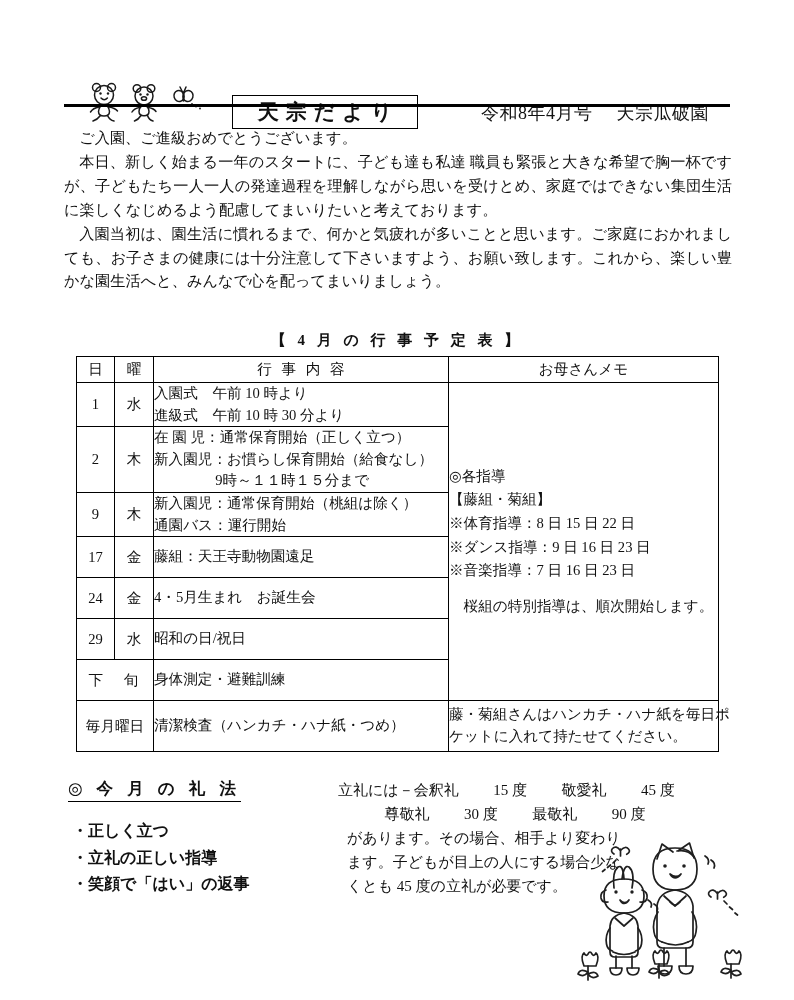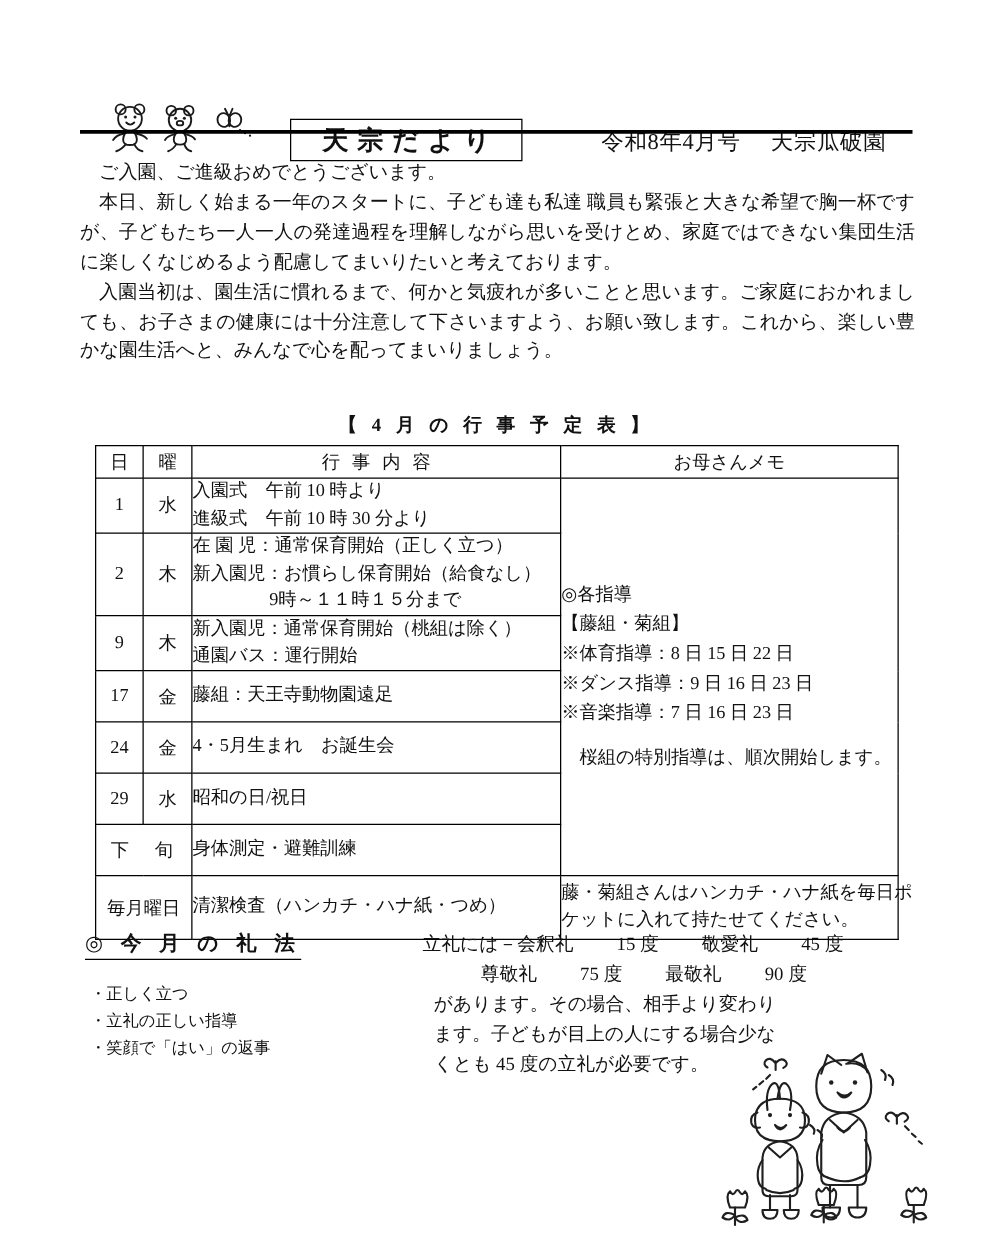--- a/index.html
+++ b/index.html
@@ -152,41 +152,42 @@
     vertical-align: middle;
   }
   .ev-line { display: block; white-space: nowrap; }
   .ev-line.ind { text-indent: 4.2em; }
   .wide-sp { letter-spacing: 3px; }
 
   
   .etiquette {
     position: absolute;
     left: 64px;
-    top: 744px;
+    top: 778px;
     width: 680px;
     height: 130px;
   }
   .etq-title {
     position: absolute;
     left: 4px;
     top: 0;
     font-size: 16.5px;
     font-weight: bold;
     letter-spacing: 5px;
     border-bottom: 1.4px solid #000;
     padding-bottom: 1px;
     white-space: nowrap;
   }
   .etq-list {
     position: absolute;
     left: 8px;
     top: 40px;
-    font-size: 13px;
+    font-size: 16px;
     line-height: 1.66;
+    font-weight: bold;
   }
   .etq-list span { display: block; white-space: nowrap; }
 
   .etq-right {
     position: absolute;
     left: 274px;
     top: 0;
     width: 300px;
     font-size: 15px;
     line-height: 1.6;
@@ -381,21 +382,21 @@
       <span>・正しく立つ</span>
       <span>・立礼の正しい指導</span>
       <span>・笑顔で「はい」の返事</span>
     </div>
 
     <div class="etq-right">
       <span class="bow-row">
         <span class="lead">立礼には－会釈礼</span><span class="gap"></span><span>15 度</span><span class="gap"></span><span>敬愛礼</span><span class="gap"></span><span>45 度</span>
       </span>
       <span class="bow-row">
-        <span class="pad-left"></span><span>尊敬礼</span><span class="gap"></span><span>75 度</span><span class="gap"></span><span>最敬礼</span><span class="gap"></span><span>90 度</span>
+        <span class="pad-left"></span><span>尊敬礼</span><span class="gap"></span><span>30 度</span><span class="gap"></span><span>最敬礼</span><span class="gap"></span><span>90 度</span>
       </span>
       <span class="etq-body">
         <span>があります。その場合、相手より変わり</span>
         <span>ます。子どもが目上の人にする場合少な</span>
         <span>くとも 45 度の立礼が必要です。</span>
       </span>
     </div>
   </div>
 
   <div class="illustration">

